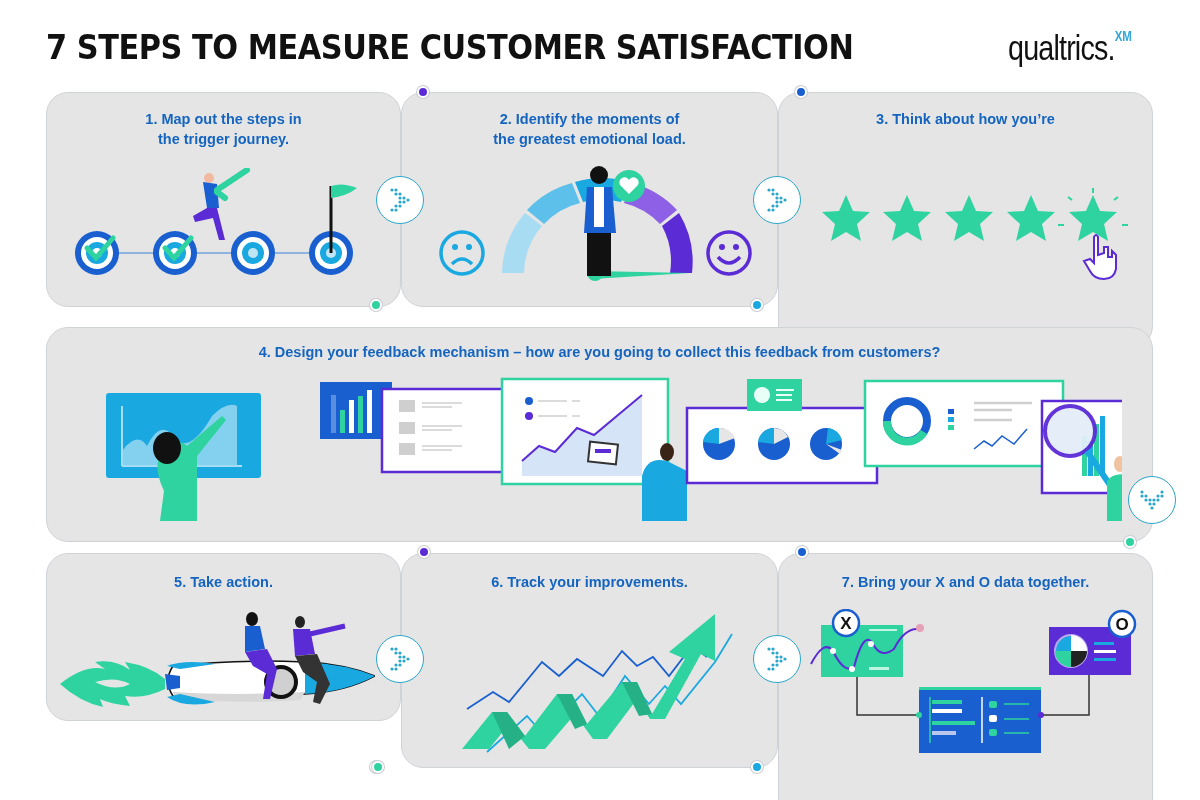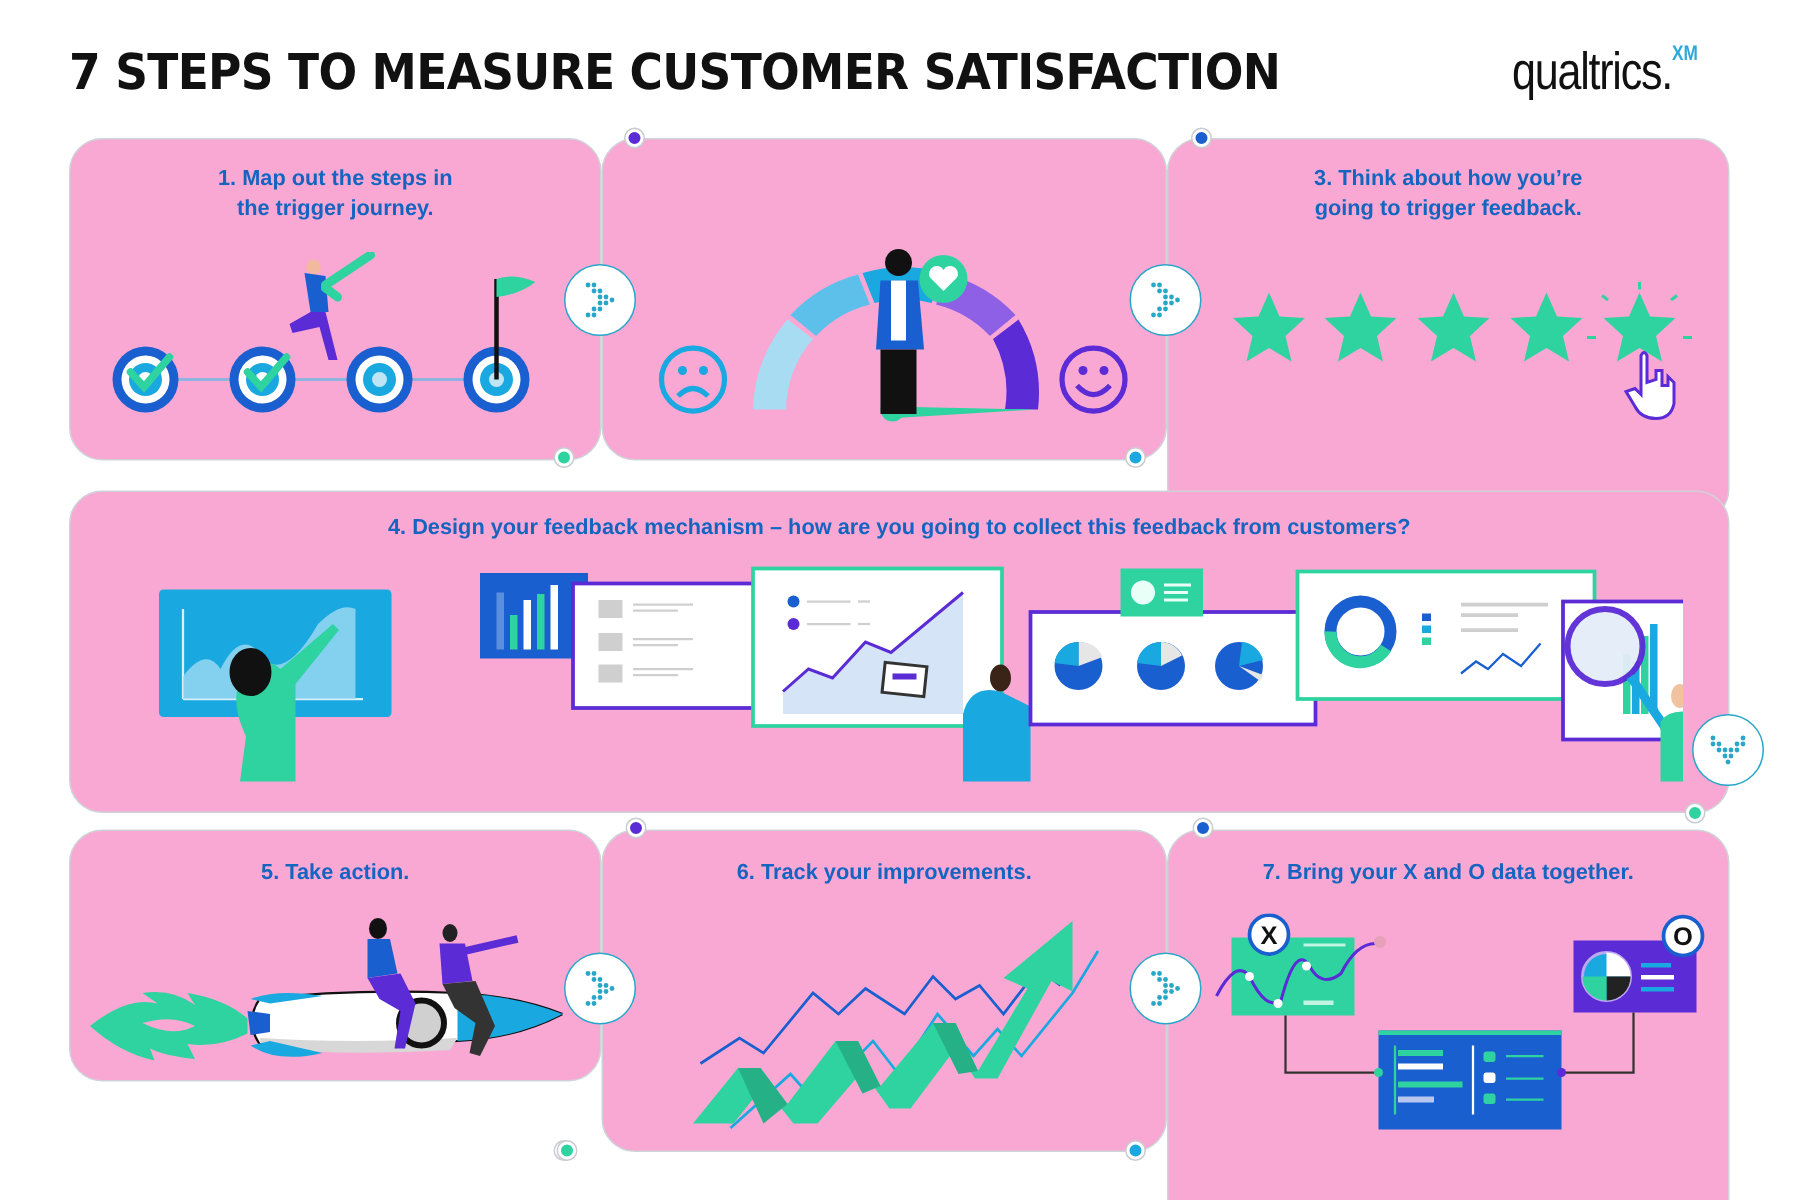--- a/index.html
+++ b/index.html
@@ -6,21 +6,21 @@
   html, body { width: 1200px; height: 800px; background: #ffffff; overflow: hidden; }
   body { position: relative; font-family: "Liberation Sans", sans-serif; }
   .title {
     position: absolute; left: 46px; top: 28px;
     font-family: "DejaVu Sans", sans-serif; font-weight: bold; font-size: 33px;
     letter-spacing: -0.5px; color: #111; transform: scaleX(0.92); transform-origin: left;
   }
   .logo { position: absolute; left: 1008px; top: 28px; font-family: "Liberation Sans", sans-serif; font-size: 35px; color: #111; letter-spacing: -1px; transform: scaleX(0.82); transform-origin: left; }
   .logo sup { font-size: 14px; font-weight: bold; color: #2fa8d8; letter-spacing: 0; position: relative; top: -6px; }
   .card {
-    position: absolute; border: 1.5px solid #cfd3d8; border-radius: 22px; background: #f9a8d4;
+    position: absolute; border: 1.5px solid #cfd3d8; border-radius: 22px; background: #e5e5e5;
   }
   .card-title {
     position: absolute; left: 0; right: 0; top: 16px; text-align: center;
     color: #1565c0; font-weight: bold; font-size: 14.5px; line-height: 20px;
   }
   .card-title .l2 { display: block; }
   .dot { position: absolute; width: 12px; height: 12px; border-radius: 50%; border: 2px solid #fff; box-shadow: 0 0 0 1px #c9ccd1; }
   .arrow-btn {
     position: absolute; width: 48px; height: 48px; border-radius: 50%; border: 1.5px solid #2aa6c9; background: #fff;
     display: flex; align-items: center; justify-content: center; cursor: pointer;
@@ -73,20 +73,24 @@
       <path d="M136 14 L150 16 L152 40 L140 40 Z" fill="#1a5fcf"></path>
       <path d="M140 40 L150 40 L158 72 L152 72 L146 50 L128 54 L126 48 Z" fill="#5b2bd6"></path>
       <path d="M150 22 L180 2" stroke="#2ed3a0" stroke-width="6" stroke-linecap="round"></path>
       <path d="M150 24 L158 30" stroke="#2ed3a0" stroke-width="6" stroke-linecap="round"></path>
     </g>
   </svg>
   <span class="dot" style="left:323px;top:206px;background:#2ed3a0;"></span>
 </div>
 
 <div class="card" style="left:401px;top:92px;width:377px;height:215px;">
+  <div class="card-title">
+    <span>2. Identify the moments of</span>
+    <span class="l2">the greatest emotional load.</span>
+  </div>
   <svg class="illus" style="left:30px;top:70px" width="330" height="120" viewBox="0 0 330 120">
     <g>
       <circle cx="30" cy="90" r="21" fill="none" stroke="#1aa8e0" stroke-width="3.5"></circle>
       <circle cx="23" cy="84" r="3" fill="#1aa8e0"></circle>
         <circle cx="37" cy="84" r="3" fill="#1aa8e0"></circle>
       <path d="M20 101 Q30 91 40 101" stroke="#1aa8e0" stroke-width="3.5" fill="none"></path>
     </g>
     <g>
       <path d="M70 110 A95 95 0 0 1 93 50 L110 63 A74 74 0 0 0 92 110 Z" fill="#a8dcf3"></path>
       <path d="M95 47 A95 95 0 0 1 140 20 L148 40 A74 74 0 0 0 112 61 Z" fill="#5cc0ea"></path>
@@ -112,21 +116,20 @@
         <circle cx="304" cy="84" r="3" fill="#5b2bd6"></circle>
       <path d="M286 94 Q297 106 308 94" stroke="#5b2bd6" stroke-width="3.5" fill="none"></path>
     </g>
   </svg>
   <span class="dot" style="left:349px;top:206px;background:#1aa8e0;"></span>
 </div>
 
 <div class="card" style="left:778px;top:92px;width:375px;height:256px;">
   <div class="card-title">
     <span>3. Think about how you’re</span>
-    <span class="l2">going to trigger feedback.</span>
   </div>
   <svg class="illus" style="left:35px;top:92px" width="320" height="100" viewBox="0 0 320 100">
     <defs>
         <path id="star" d="M0 -24 L7 -8 L24 -7 L11 5 L15 22 L0 13 L-15 22 L-11 5 L-24 -7 L-7 -8 Z" fill="#2ed3a0"></path>
       </defs>
     <use href="#star" x="32" y="34"></use>
     <use href="#star" x="93" y="34"></use>
     <use href="#star" x="155" y="34"></use>
     <use href="#star" x="217" y="34"></use>
     <use href="#star" x="279" y="34"></use>

